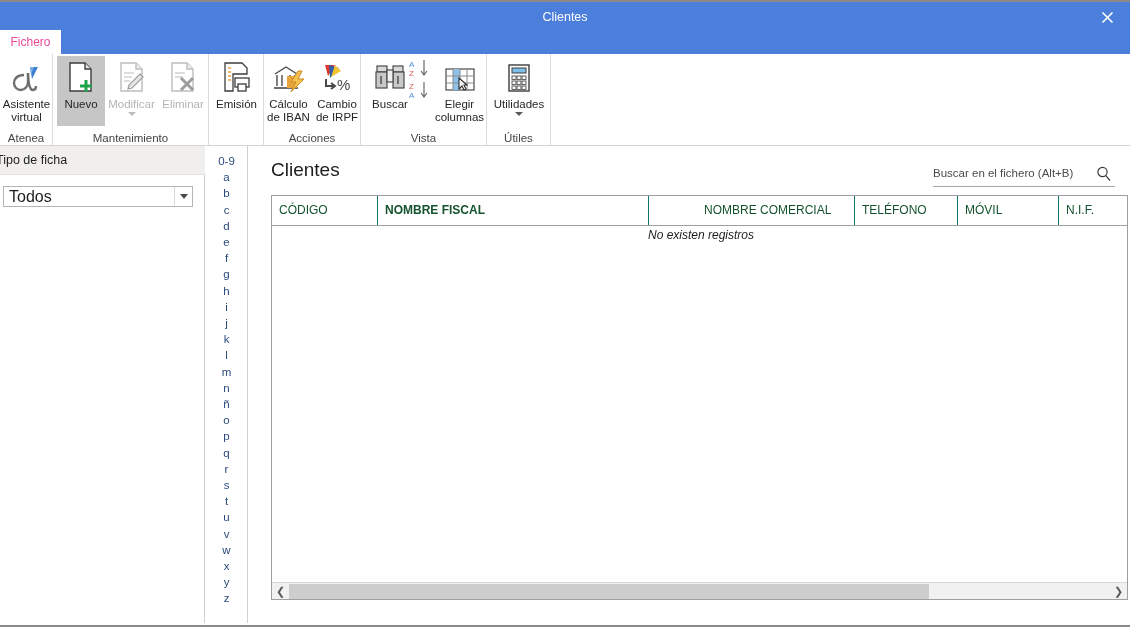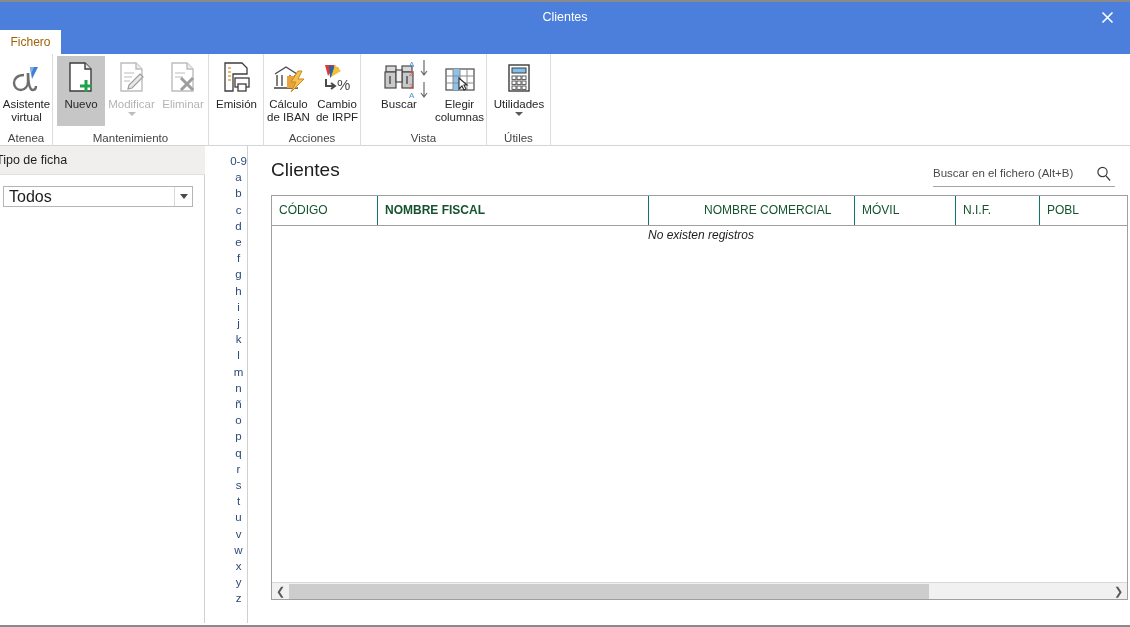--- a/index.html
+++ b/index.html
@@ -34,21 +34,21 @@
     cursor: pointer;
   }
 
   
   .tabstrip {
     position: absolute; left: 0; top: 30px; width: 1130px; height: 24px;
     background: #4c7edb;
   }
   .tab {
     position: absolute; left: 0; top: 0; width: 61px; height: 24px;
-    background: #ffffff; color: #a16207;
+    background: #ffffff; color: #ec4899;
     font-size: 12px; line-height: 24px; text-align: center;
     cursor: pointer;
   }
 
   
   .ribbon {
     position: absolute; left: 0; top: 54px; width: 1130px; height: 92px;
     background: #ffffff;
     border-bottom: 1px solid #d4d4d4;
   }
@@ -109,21 +109,20 @@
   .alpharail {
     position: absolute; left: 206px; top: 146px; width: 42px; height: 477px;
     background: #ffffff;
     border-right: 1px solid #d0d0d0;
     padding-top: 7px;
   }
   .alpha-item {
     width: 100%; text-align: center;
     font-size: 11.5px; color: #2b4a7a; line-height: 16.2px;
     cursor: pointer;
-    margin-left: 12px;
   }
 
   
   .main {
     position: absolute; left: 249px; top: 146px; width: 881px; height: 477px;
     background: #ffffff;
   }
   .page-title {
     position: absolute; left: 22px; top: 13px;
     font-size: 19px; color: #1d1d1d; font-weight: normal;
@@ -307,21 +306,21 @@
             <text x="18" y="28" font-family="Liberation Sans, sans-serif" font-size="15" fill="#4a4a4a">%</text>
           </svg>
         </span>
         <span class="rlabel" style="white-space:pre-line;">Cambio
 de IRPF</span>
       </div>
       <div class="rgroup-label">Acciones</div>
     </div>
 
     <div class="rgroup" style="left:361px;width:126px;">
-      <div class="ritem" style="left:15px;width:46px;">
+      <div class="ritem" style="left:6px;width:46px;">
         <span class="glyph">
           <svg width="34" height="34" viewBox="0 0 34 34">
             <rect x="4" y="4" width="10" height="6" fill="#d9d9d9" stroke="#4a4a4a" stroke-width="1.2"></rect>
             <rect x="20" y="4" width="10" height="6" fill="#d9d9d9" stroke="#4a4a4a" stroke-width="1.2"></rect>
             <rect x="3" y="10" width="11" height="16" fill="#c9c9c9" stroke="#4a4a4a" stroke-width="1.2"></rect>
             <rect x="20" y="10" width="11" height="16" fill="#c9c9c9" stroke="#4a4a4a" stroke-width="1.2"></rect>
             <rect x="14" y="8" width="6" height="12" fill="#efefef" stroke="#4a4a4a" stroke-width="1.2"></rect>
             <path d="M8 14 L8 22 M25 14 L25 22" stroke="#4a4a4a" stroke-width="1.4"></path>
           </svg>
         </span>
@@ -441,20 +440,21 @@
           <path d="M9.8 9.6 L14 14.5" stroke="#3a3a3a" stroke-width="1.2"></path>
         </svg>
       </span>
     </div>
 
     <div class="grid">
       <div class="grid-head">
           <div class="gcol" style="width: 106px; flex: 0 0 106px;">CÓDIGO</div>
           <div class="gcol sorted" style="width: 271px; flex: 0 0 271px;">NOMBRE FISCAL</div>
           <div class="gcol" style="width: 158px; flex: 0 0 158px; margin-left: 48px;">NOMBRE COMERCIAL</div>
+          <div class="gcol" style="width: 103px; flex: 0 0 103px;">TELÉFONO</div>
           <div class="gcol" style="width: 101px; flex: 0 0 101px;">MÓVIL</div>
           <div class="gcol" style="width: 84px; flex: 0 0 84px;">N.I.F.</div>
           <div class="gcol" style="width: 100px; flex: 0 0 100px;">POBL</div>
         </div>
       <div class="grid-body">
         <div class="empty-msg">No existen registros</div>
       </div>
       <div class="hscroll">
         <div class="hs-arrow">❮</div>
         <div class="hs-track">

